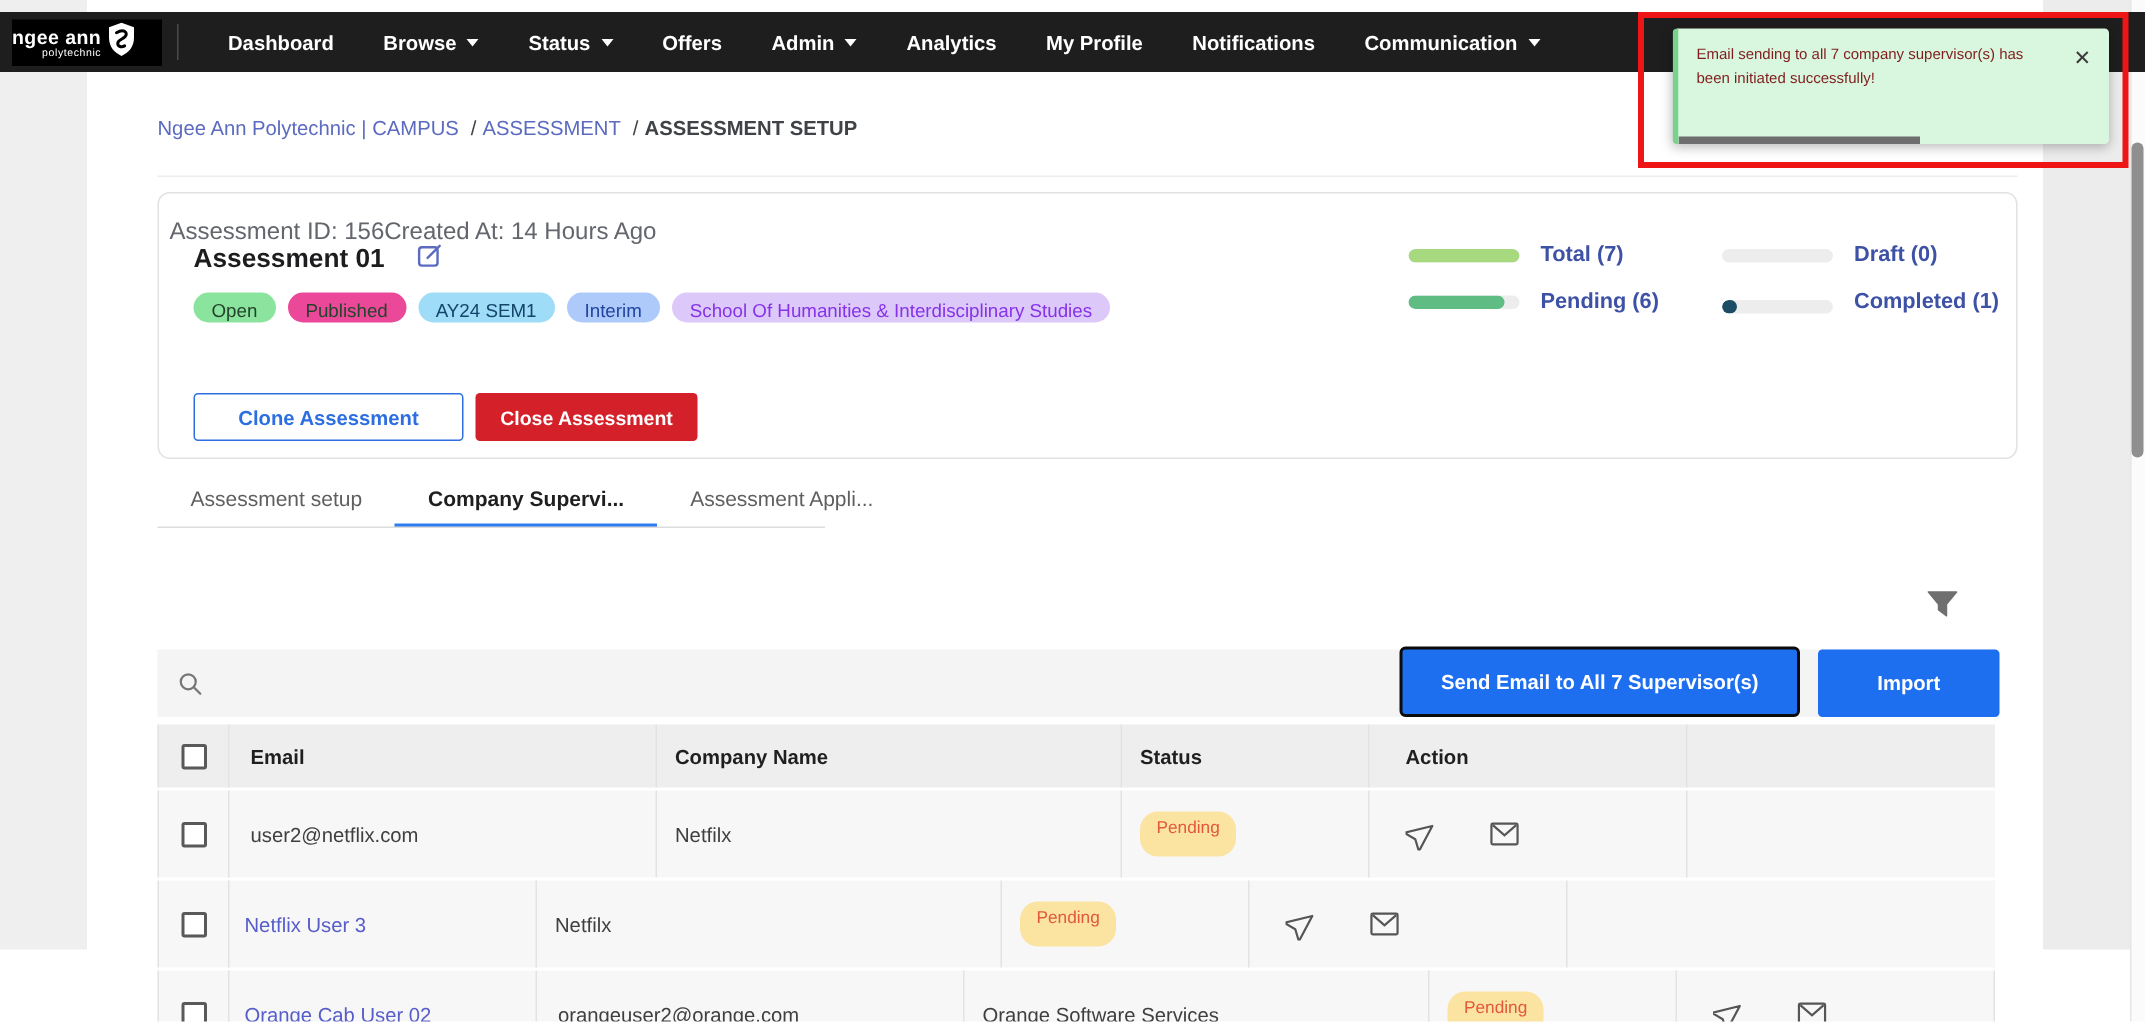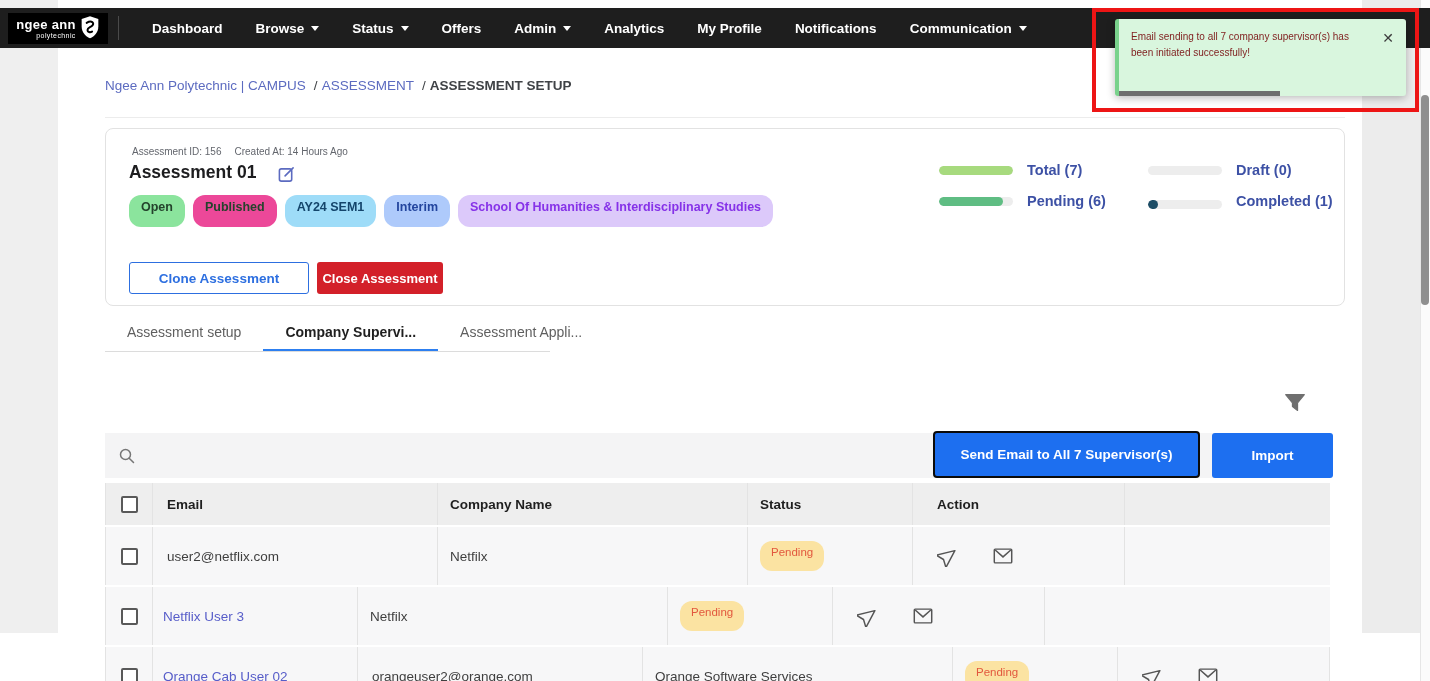--- a/index.html
+++ b/index.html
@@ -15,21 +15,21 @@
 
   
   .left-strip  { left:0; top:48; width:58px; height:633px; background:#efefef; }
   .right-strip { left:1362px; top:48; width:58px; height:633px; background:#ececec; }
   .scrollbar-track { left:1420px; top:0; width:10px; height:681px; background:#fbfbfb; border-left:1px solid #e6e6e6; z-index:3; }
   .scrollbar-thumb { left:1421px; top:95px; width:8px; height:210px; background:#8f8f8f; border-radius:4px; z-index:4; }
 
   
   .nav { left:0; top:8px; width:1430px; height:40px; background:#1e1e1e; z-index:5; }
   .logo { position:absolute; left:8px; top:5px; width:100px; height:31px; background:#000;
-          display:flex; align-items:center; justify-content:center; gap:4px; cursor:pointer; }
+          display:flex; align-items:center; gap:4px; cursor:pointer; }
   .logo-text { display:flex; flex-direction:column; align-items:flex-end; line-height:1; }
   .logo-line1 { color:#fff; font-weight:bold; font-size:13px; letter-spacing:.3px; }
   .logo-line2 { color:#fff; font-size:7px; margin-top:1px; letter-spacing:.4px; }
   .nav-sep { position:absolute; left:118px; top:8px; width:1px; height:24px; background:#4a4a4a; }
   .nav-items { position:absolute; left:152px; top:0; height:40px; display:flex; align-items:center; gap:33px; }
   .nav-item { color:#fff; font-size:13.5px; font-weight:bold; display:flex; align-items:center; cursor:pointer; white-space:nowrap; }
   .caret { width:0; height:0; border-left:4px solid transparent; border-right:4px solid transparent; border-top:5px solid #fff; margin-left:7px; }
 
   
   .toast { left:1115px; top:19px; width:291px; height:77px; background:#d9f6de;
@@ -43,40 +43,40 @@
   
   .breadcrumb { left:105px; top:78px; font-size:13.5px; z-index:2; }
   .bc-link { color:#5c6bc0; }
   .bc-sep { color:#3f4246; margin:0 4px 0 8px; }
   .bc-current { color:#3f4246; font-weight:bold; }
   .bc-divider { left:105px; top:117px; width:1240px; height:1px; background:#ececec; }
 
   
   .card { left:105px; top:128px; width:1240px; height:178px; background:#fff;
           border:1px solid #e2e2e2; border-radius:8px; }
-  .card-meta { position:absolute; left:26px; top:17px; display:flex; gap:13px; font-size:10px; color:#63666d; }
-  .card-title-row { position:absolute; left:23px; top:33px; display:flex; align-items:flex-end; gap:22px; }
+  .card-meta { position:absolute; left:7px; top:17px; display:flex; font-size:16px; color:#63666d; }
+  .card-title-row { position:absolute; left:23px; top:33px; display:flex; align-items:flex-start; gap:22px; }
   .card-title { font-size:17.5px; font-weight:bold; color:#1d1d1f; }
   .edit-icon { cursor:pointer; display:inline-flex; }
   .badges { position:absolute; left:23px; top:66px; display:flex; gap:8px; }
-  .badge { height:32px; line-height:24px; padding:0 12px; border-radius:12px; font-size:12.5px; white-space:nowrap;font-weight:bold; }
+  .badge { height:20px; line-height:24px; padding:0 12px; border-radius:12px; font-size:12.5px; white-space:nowrap; }
 
   .stat { position:absolute; display:flex; align-items:center; }
   .stat-bar { width:74px; height:9px; border-radius:5px; background:#ededed; overflow:hidden; }
   .stat-fill { height:9px; border-radius:5px; }
   .stat-label { margin-left:14px; font-size:14.5px; font-weight:bold; color:#3d51a5; white-space:nowrap; }
   #stat-total     { left:833px;  top:33px; }
   #stat-draft     { left:1042px; top:33px; }
   #stat-pending   { left:833px;  top:64px; }
   #stat-completed { left:1042px; top:64px;align-items:flex-end; }
 
   .btn-clone { position:absolute; left:23px; top:133px; width:180px; height:32px; background:#fff;
                border:1px solid #2d6fe0; border-radius:3px; color:#2d6fe0; font-weight:bold; font-size:13.5px;
                font-family:inherit; cursor:pointer; }
-  .btn-close { position:absolute; left:211px; top:133px; width:126px; height:32px; background:#d32029;
+  .btn-close { position:absolute; left:211px; top:133px; width:148px; height:32px; background:#d32029;
                border:none; border-radius:3px; color:#fff; font-weight:bold; font-size:13px;
                font-family:inherit; cursor:pointer; }
 
   
   .tabs { left:105px; top:315px; display:flex; height:37px; }
   .tab { padding:0 22px; line-height:35px; font-size:14px; color:#5f5f5f; cursor:pointer; white-space:nowrap; }
   .tab.active { color:#1f1f1f; font-weight:bold; border-bottom:3px solid #2d7ff0; }
   .tabs-underline { left:105px; top:351px; width:445px; height:1px; background:#dcdcdc; }
 
   

